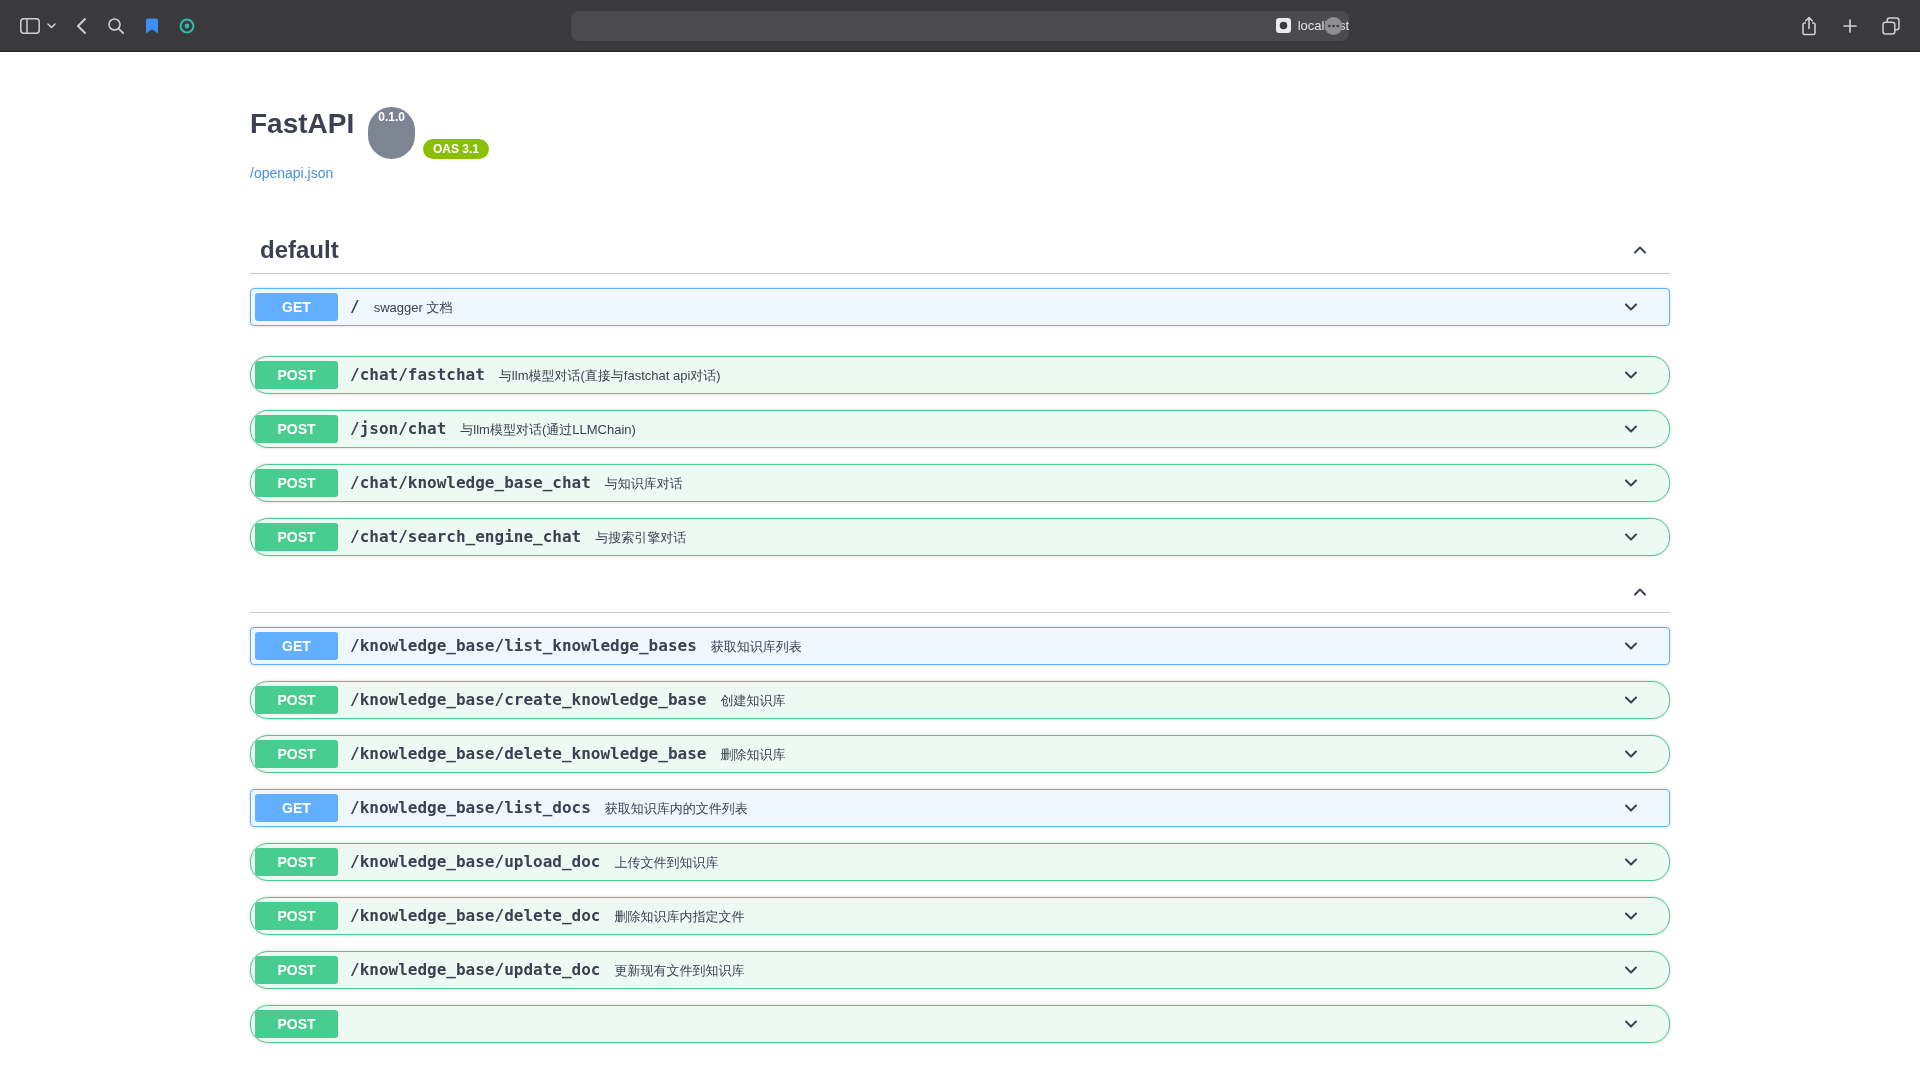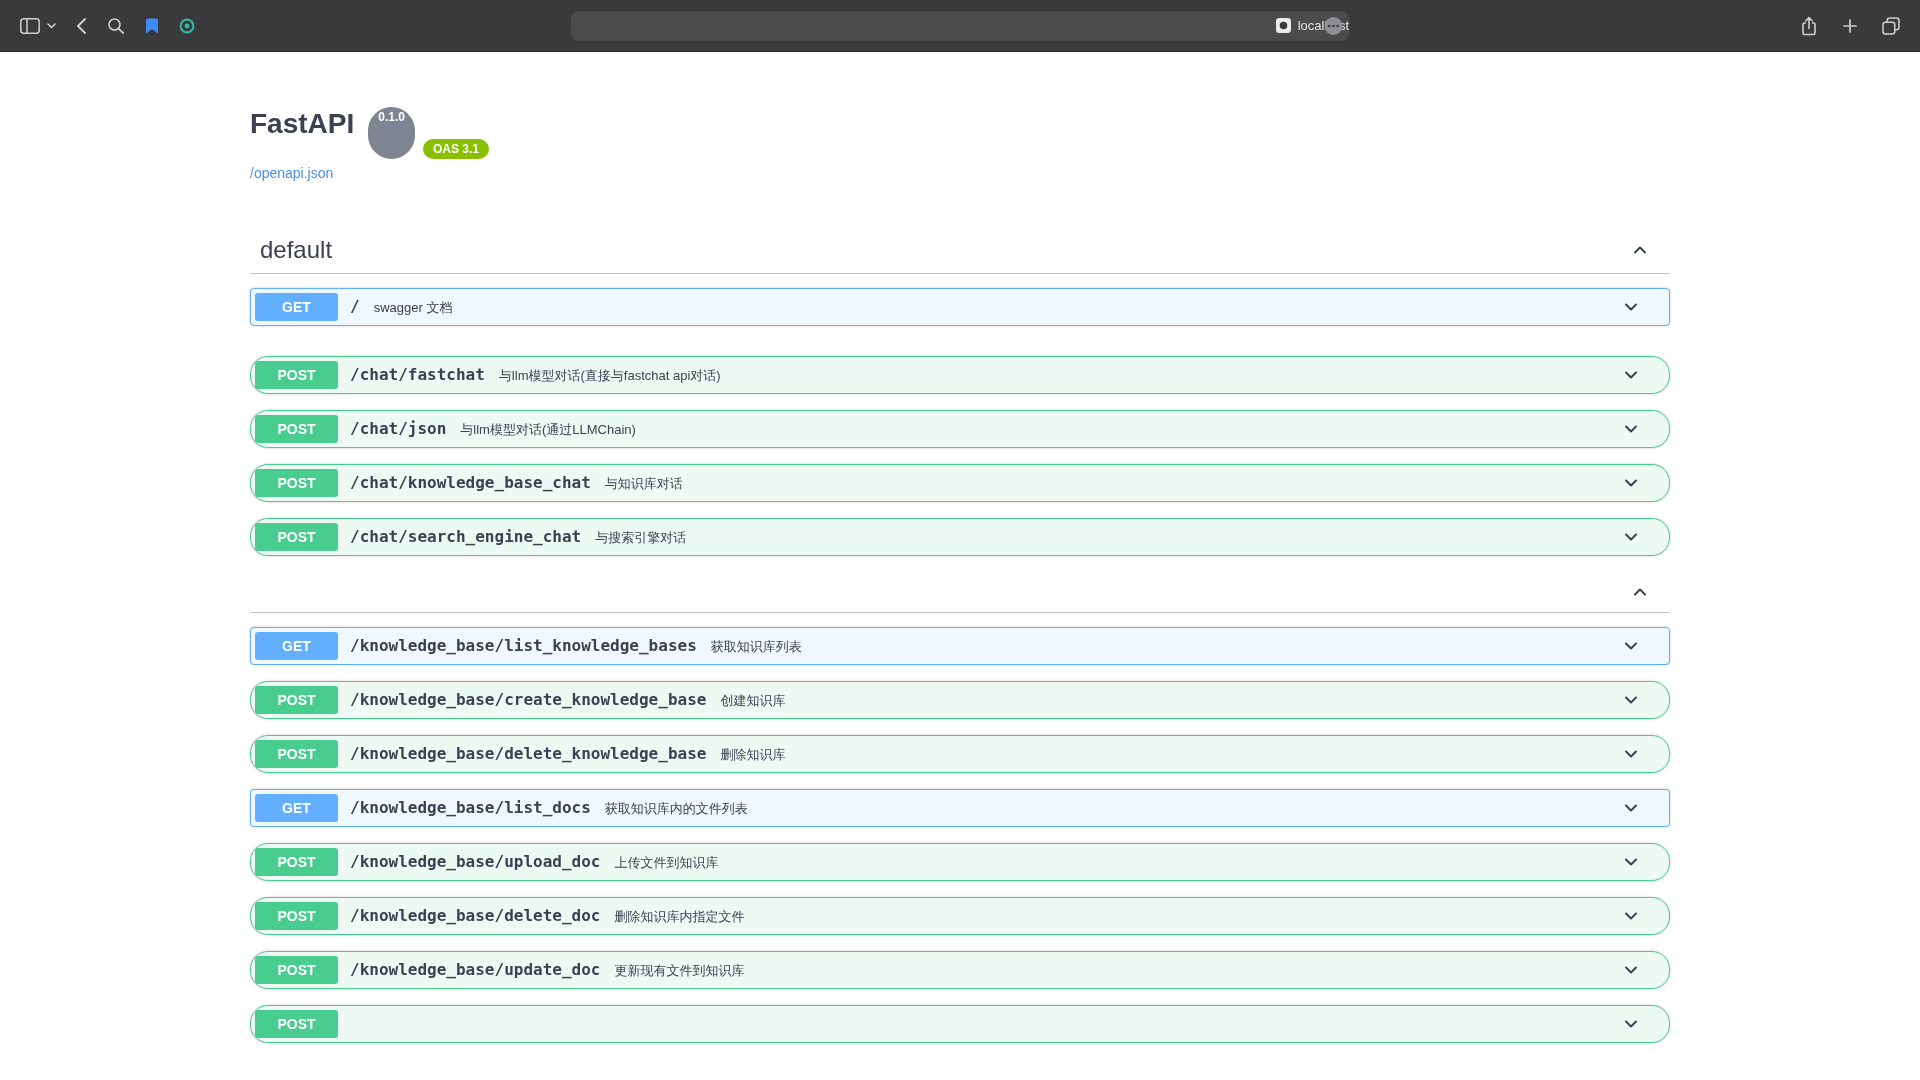--- a/index.html
+++ b/index.html
@@ -75,21 +75,21 @@
   }
 
   .opblock-tag {
     display: flex;
     align-items: center;
     padding: 10px 20px 10px 10px;
     border-bottom: 1px solid rgba(59, 65, 81, 0.3);
   }
   .tag-name {
     font-size: 24px;
-    font-weight: 400;
+    font-weight: 700;
     color: var(--heading, #3b4151);
     line-height: 27px;
   }
   .opblock-tag .collapse-arrow { margin-left: auto; display: flex; }
   .operations { padding-top: 14px; }
 
   .opblock {
     display: flex;
     align-items: center;
     height: 38px;
@@ -258,21 +258,21 @@
     <span class="expand-arrow" data-interactable="true">
       <svg width="20" height="20" viewBox="0 0 20 20" fill="none">
         <path d="M5 7.5 L10 12.5 L15 7.5" stroke="#3b4151" stroke-width="2" stroke-linecap="round" stroke-linejoin="round"></path>
       </svg>
     </span>
   </div>
 
   <div class="opblock post" data-interactable="true">
     <span class="method-badge post" data-interactable="false">POST</span>
     <span class="op-text">
-      <span class="path" data-interactable="false">/chat/json</span>
+      <span class="path" data-interactable="false">/json/chat</span>
       <span class="desc" data-interactable="false">与llm模型对话(通过LLMChain)</span>
     </span>
     <span class="expand-arrow" data-interactable="true">
       <svg width="20" height="20" viewBox="0 0 20 20" fill="none">
         <path d="M5 7.5 L10 12.5 L15 7.5" stroke="#3b4151" stroke-width="2" stroke-linecap="round" stroke-linejoin="round"></path>
       </svg>
     </span>
   </div>
 
   <div class="opblock post" data-interactable="true">

